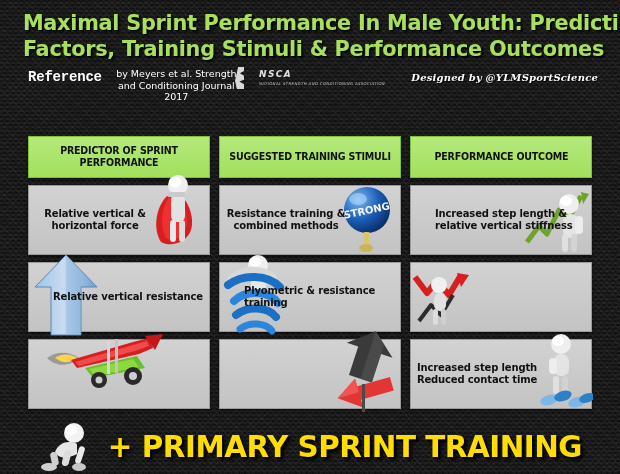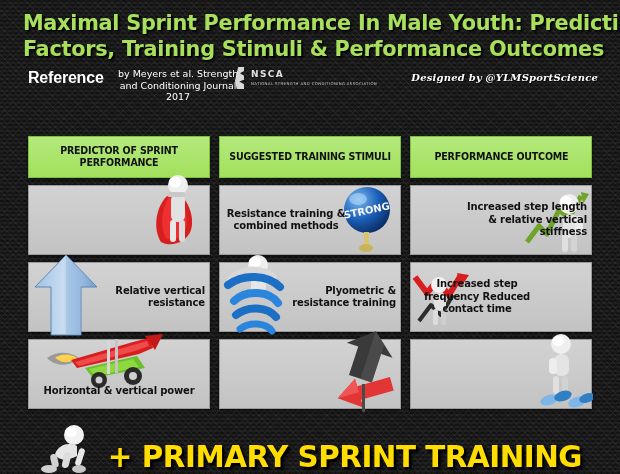--- a/index.html
+++ b/index.html
@@ -32,30 +32,31 @@
     transform:scaleX(0.97);
   }
 
   
   .credits{
     position:relative;height:34px;margin-top:6px;padding:0 16px;
     box-sizing:border-box;
   }
   .ref-block{position:absolute;left:28px;top:0;display:flex;align-items:flex-start;gap:7px;}
   .ref-label{
-    color:#fff;font-family:Liberation Sans, sans-serif;font-weight:bold;
-    font-size:16px;letter-spacing:-.2px;padding-top:1px;
+    color:#fff;font-family:Liberation Mono, monospace;font-weight:bold;
+    font-size:14px;letter-spacing:-.2px;padding-top:1px;
   }
   .ref-text{
     color:#fff;font-family:"DejaVu Sans",sans-serif;font-size:9.5px;
     line-height:11.5px;max-width:135px;text-align:center;
   }
   .nsca{
-    position:absolute;left:232px;top:-1px;display:flex;align-items:center;gap:3px;
+    position:absolute;left:232px;top:-1px;display:flex;align-items:center;gap:11px;
     opacity:.92;
+    font-style:italic;
   }
   .nsca-mark{width:16px;height:22px;position:relative;}
   .nsca-mark:before{
     content:"";position:absolute;left:3px;top:0;width:9px;height:22px;background:#e9e9e9;
     clip-path:polygon(35% 0,100% 0,100% 18%,55% 28%,100% 40%,100% 58%,48% 66%,100% 78%,100% 100%,20% 100%,0 62%,18% 30%);
   }
   .nsca-txt{display:flex;flex-direction:column;line-height:1;}
   .nsca-name{color:#f0f0f0;font-family:"DejaVu Sans",sans-serif;font-weight:bold;font-size:9px;letter-spacing:1.4px;}
   .nsca-sub{color:#cfcfcf;font-family:"DejaVu Sans",sans-serif;font-size:3.9px;letter-spacing:.35px;line-height:5.2px;margin-top:1.5px;}
   .designed{
@@ -87,27 +88,27 @@
     box-shadow:0 1px 3px rgba(0,0,0,.65);
     display:flex;align-items:center;overflow:visible;
   }
   .cell-text{
     position:relative;z-index:3;width:100%;
     color:#111;font-family:"DejaVu Sans",sans-serif;font-weight:bold;
     font-size:10px;line-height:12.5px;text-align:center;
     padding:0 4px;box-sizing:border-box;letter-spacing:-.15px;
   }
   .cell.text-left .cell-text{text-align:center;padding-right:52px;}
-  .cell.text-right .cell-text{text-align:right;padding-left:52px;}
+  .cell.text-right .cell-text{text-align:left;padding-left:24px;}
   .art{position:absolute;z-index:2;pointer-events:none;}
 
   
   .banner{
     position:absolute;left:0;bottom:0;width:620px;height:56px;
-    display:flex;align-items:flex-end;justify-content:center;gap:8px;
+    display:flex;align-items:center;justify-content:center;gap:8px;
   }
   .banner-text{
     color:#ffdd00;font-family:"DejaVu Sans",sans-serif;font-weight:bold;
     font-size:30px;letter-spacing:-.5px;
     text-shadow:2px 2px 0 #000,3px 3px 4px rgba(0,0,0,.9);
     transform:scaleX(.98);
   }
 </style>
 </head>
 <body>
@@ -142,20 +143,21 @@
       <span>PREDICTOR OF SPRINT PERFORMANCE</span>
     </div>
     <div class="colhead">
       <span>SUGGESTED TRAINING STIMULI</span>
     </div>
     <div class="colhead">
       <span>PERFORMANCE OUTCOME</span>
     </div>
 
     <div class="cell text-left">
+      <div class="cell-text">Relative vertical &amp; horizontal force</div>
 
       <svg class="art" width="74" height="82" viewBox="0 0 74 82" style="right:-2px;top:-14px;">
         <ellipse cx="41" cy="13" rx="10" ry="10" fill="#efefef"></ellipse>
         <ellipse cx="38" cy="10" rx="6" ry="5.5" fill="#fff"></ellipse>
         <path d="M30 24 C18 36 16 58 24 70 C34 76 50 70 54 58 C58 44 50 28 44 24 Z" fill="#d81f1f"></path>
         <path d="M32 25 C24 36 23 56 29 66 C36 70 46 66 49 56 C52 44 46 30 42 26 Z" fill="#f03030"></path>
         <rect x="34" y="22" width="14" height="28" rx="6" fill="#e2e2e2"></rect>
         <rect x="33" y="48" width="6" height="22" rx="3" fill="#e8e8e8"></rect>
         <rect x="42" y="48" width="6" height="22" rx="3" fill="#dcdcdc"></rect>
         <rect x="30" y="20" width="18" height="5" rx="2.5" fill="#c9c9c9"></rect>
@@ -221,35 +223,33 @@
         <rect x="31" y="26" width="15" height="20" rx="7" fill="#e6e6e6"></rect>
         <path d="M10 30 C22 18 42 18 54 28" stroke="#d8d8d8" stroke-width="6" fill="none" stroke-linecap="round"></path>
         <path d="M8 36 C24 24 48 26 60 38" stroke="#1b6fc4" stroke-width="8" fill="none" stroke-linecap="round"></path>
         <path d="M14 52 C26 40 50 42 58 54" stroke="#2a86dd" stroke-width="8" fill="none" stroke-linecap="round"></path>
         <path d="M16 66 C28 56 48 58 56 68" stroke="#1b6fc4" stroke-width="8" fill="none" stroke-linecap="round"></path>
         <path d="M20 80 C30 72 46 74 52 82" stroke="#2a86dd" stroke-width="7" fill="none" stroke-linecap="round"></path>
       </svg>
     </div>
 
     <div class="cell text-left">
-      <div class="cell-text">Increased step frequency Reduced contact time</div>
 
       <svg class="art" width="72" height="76" viewBox="0 0 72 76" style="left:-2px;top:-4px;">
         <polyline points="6,18 18,34 28,22 40,36 52,16" fill="none" stroke="#d81f1f" stroke-width="6" stroke-linejoin="round"></polyline>
         <polygon points="48,14 60,16 52,28" fill="#d81f1f"></polygon>
         <polyline points="10,62 22,46 32,56 44,36" fill="none" stroke="#2c2c2c" stroke-width="4" stroke-linejoin="round"></polyline>
         <circle cx="30" cy="26" r="8" fill="#f0f0f0"></circle>
         <rect x="25" y="34" width="12" height="18" rx="6" fill="#e2e2e2"></rect>
         <rect x="24" y="50" width="5" height="16" rx="2.5" fill="#dcdcdc"></rect>
         <rect x="32" y="50" width="5" height="16" rx="2.5" fill="#cfcfcf"></rect>
       </svg>
     </div>
 
     <div class="cell">
-      <div class="cell-text" style="padding-top:34px;">Horizontal &amp; vertical power</div>
 
       <svg class="art" width="128" height="58" viewBox="0 0 128 58" style="left:12px;top:-6px;">
         <path d="M6 24 C16 16 30 18 38 24 C30 32 16 34 6 24Z" fill="#9a9a9a"></path>
         <path d="M14 24 C22 19 30 20 36 24 C30 29 22 30 14 24Z" fill="#ffd24d"></path>
         <path d="M30 26 L92 8 L108 4 L112 14 L98 20 L36 34 Z" fill="#d81f1f"></path>
         <path d="M34 28 L92 11 L106 7 L108 12 L94 17 L38 32 Z" fill="#f04a4a"></path>
         <polygon points="104,2 122,0 114,16" fill="#c41818"></polygon>
         <path d="M44 34 L96 22 L104 34 L52 44 Z" fill="#6bbf2a"></path>
         <path d="M48 35 L92 25 L98 33 L54 42 Z" fill="#8ed93f"></path>
         <circle cx="58" cy="46" r="8" fill="#2a2a2a"></circle>
@@ -270,20 +270,21 @@
         </g>
         <g transform="rotate(-16 40 60)">
           <polygon points="10,62 32,48 32,56 66,56 66,70 32,70 32,78" fill="#e23535"></polygon>
           <polygon points="10,62 32,48 32,62 10,62" fill="#f05555"></polygon>
         </g>
         <rect x="36" y="56" width="3" height="28" fill="#4a4a4a"></rect>
       </svg>
     </div>
 
     <div class="cell text-left">
+      <div class="cell-text">Increased step length Reduced contact time</div>
 
       <svg class="art" width="74" height="80" viewBox="0 0 74 80" style="right:-2px;top:-10px;">
         <circle cx="42" cy="14" r="10" fill="#efefef"></circle>
         <ellipse cx="39" cy="11" rx="6" ry="5" fill="#fff"></ellipse>
         <rect x="35" y="24" width="15" height="22" rx="7" fill="#e4e4e4"></rect>
         <rect x="30" y="28" width="8" height="16" rx="4" fill="#ededed"></rect>
         <rect x="34" y="46" width="6" height="18" rx="3" fill="#e0e0e0"></rect>
         <rect x="43" y="46" width="6" height="18" rx="3" fill="#d2d2d2"></rect>
         <ellipse cx="30" cy="70" rx="9" ry="5" fill="#7fb6e8" transform="rotate(-18 30 70)"></ellipse>
         <ellipse cx="44" cy="66" rx="9" ry="5" fill="#2f7fc4" transform="rotate(-18 44 66)"></ellipse>

